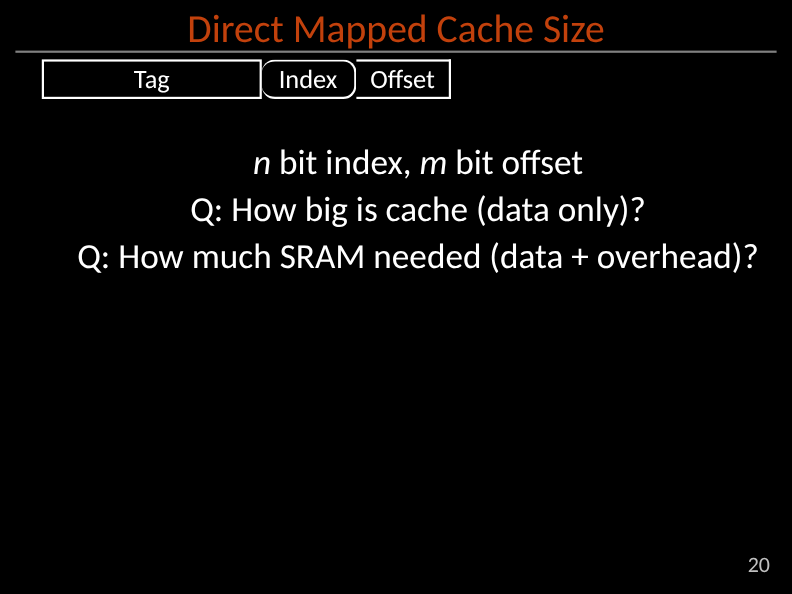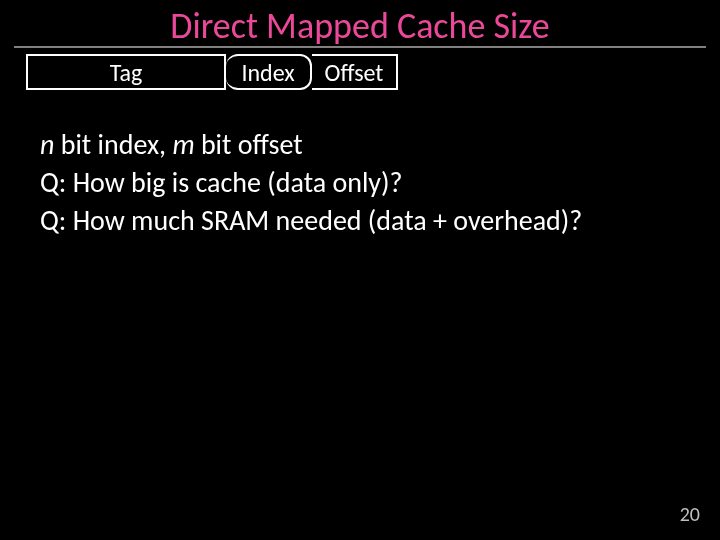--- a/index.html
+++ b/index.html
@@ -9,36 +9,36 @@
     }
     body {
       width: 720px;
       height: 540px;
       background: #000000;
       font-family: Calibri, Arial, sans-serif;
       position: relative;
       overflow: hidden;
     }
     .title {
-      color: #ec4899;
+      color: #c2410c;
       font-size: 36px;
       text-align: center;
       padding-top: 4px;
       font-weight: normal;
     }
     .title-underline {
       border-bottom: 2px solid #808080;
       width: 692px;
       margin: 0 auto;
       margin-top: -2px;
     }
     .address-row {
       display: flex;
       margin-top: 6px;
-      margin-left: 26px;
+      margin-left: 38px;
     }
     .address-cell {
       border: 2px solid #ffffff;
       color: #ffffff;
       font-size: 24px;
       text-align: center;
       padding: 2px 8px;
       display: flex;
       align-items: center;
       justify-content: center;
@@ -53,24 +53,25 @@
       border-left: none;
       border-radius: 12px;
     }
     .offset-cell {
       width: 86px;
       height: 36px;
       border-left: none;
     }
     .content {
       color: #ffffff;
-      font-size: 28px;
+      font-size: 32px;
       margin-left: 40px;
       margin-top: 36px;
       line-height: 1.35;
+      text-align: center;
     }
     .italic {
       font-style: italic;
     }
     .page-number {
       position: absolute;
       bottom: 14px;
       right: 20px;
       color: #bfbfbf;
       font-size: 20px;

